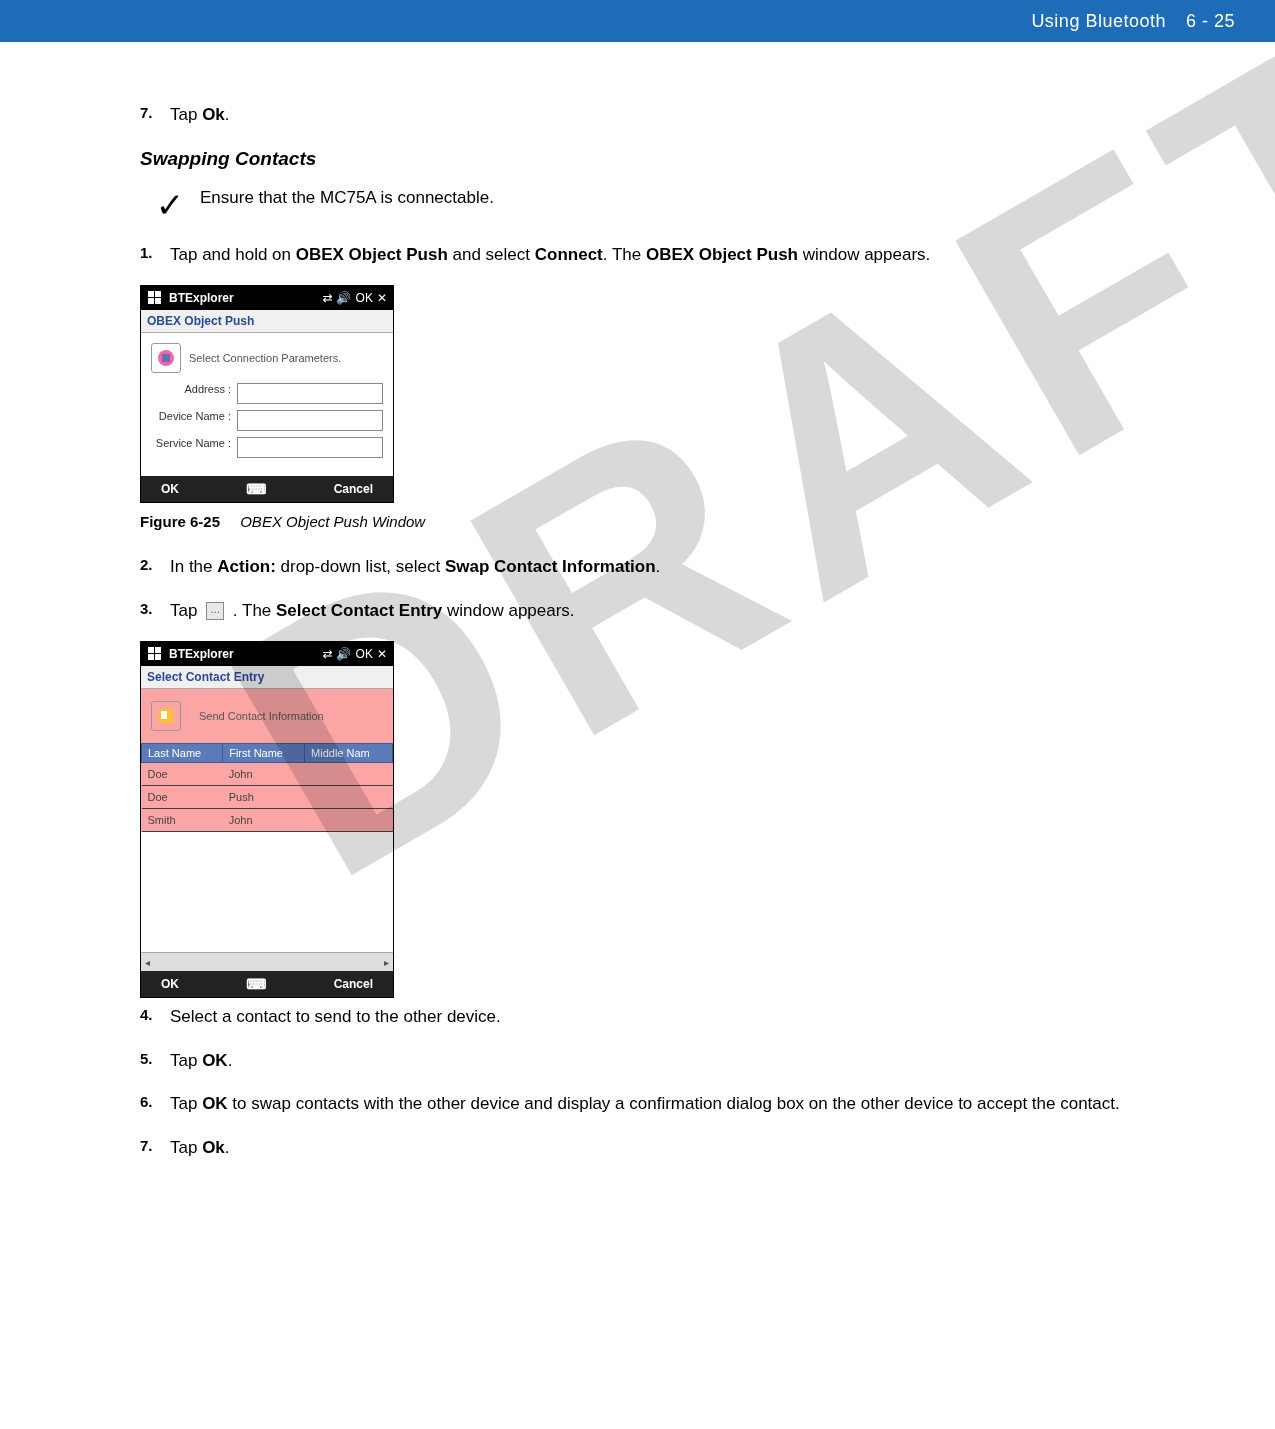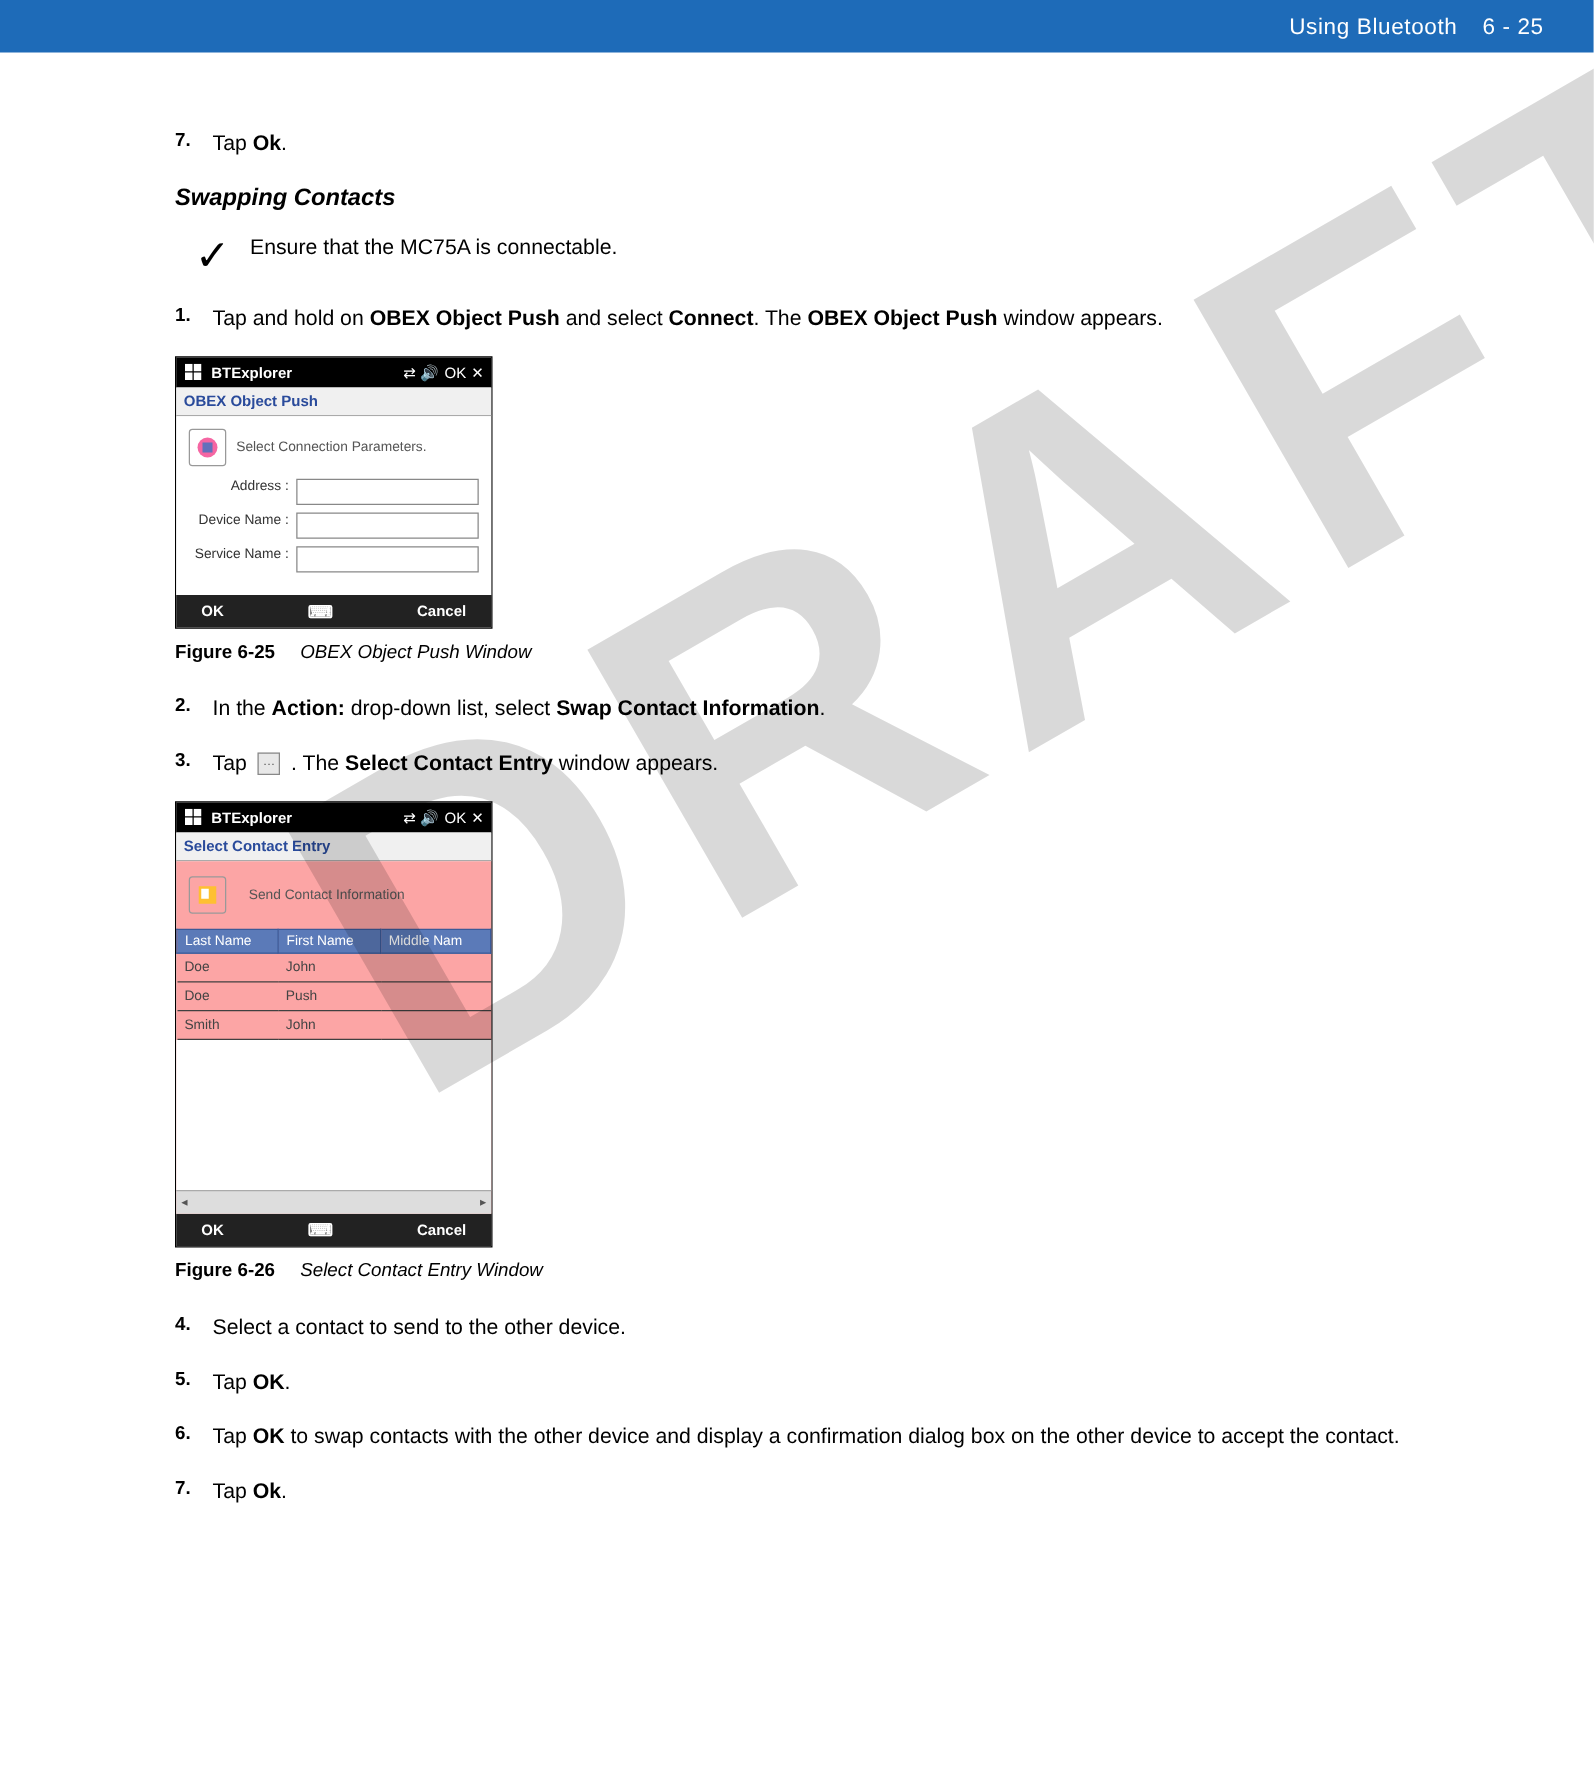--- a/index.html
+++ b/index.html
@@ -427,24 +427,20 @@
         <span>▸</span>
       </div>
     </div>
     <div class="bottom-bar">
       <span>OK</span>
       <span class="kbd-icon">⌨</span>
       <span>Cancel</span>
     </div>
   </div>
 
-  <div class="fig-caption">
-    <span class="fig-label">Figure 6-26</span>
-    <span class="fig-title">Select Contact Entry Window</span>
-  </div>
 
   <div class="step">
     <div class="step-num">4.</div>
     <div class="step-body">Select a contact to send to the other device.</div>
   </div>
 
   <div class="step">
     <div class="step-num">5.</div>
     <div class="step-body">
       <span>Tap </span><b>OK</b><span>.</span>

